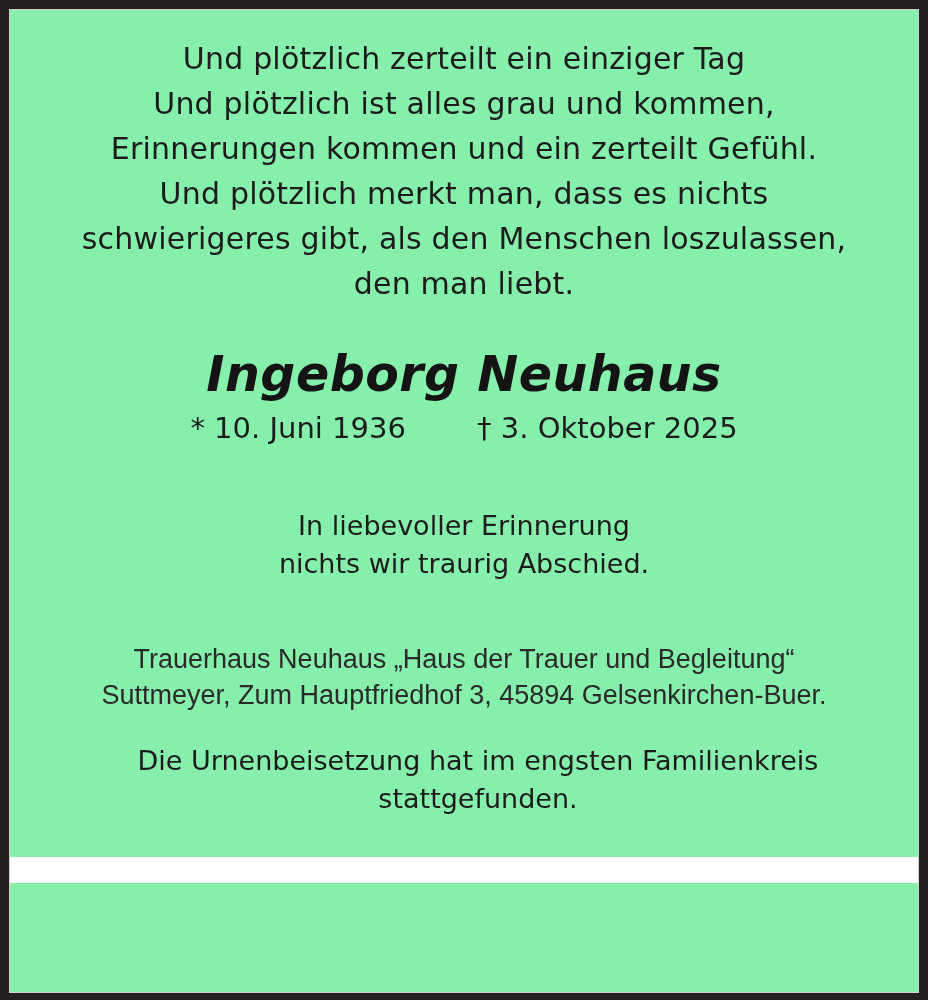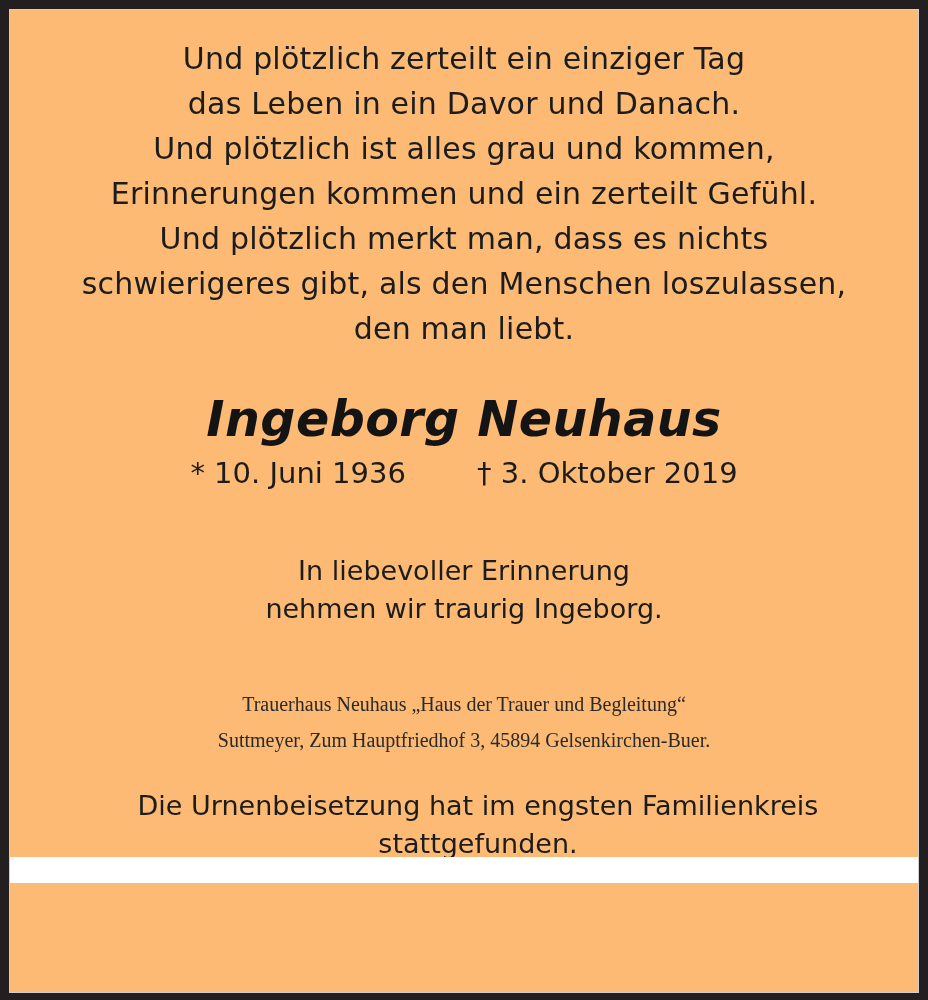--- a/index.html
+++ b/index.html
@@ -11,21 +11,21 @@
 
   body {
     font-family: "DejaVu Serif", serif;
   }
 
   .notice {
     position: relative;
     width: 928px;
     height: 1000px;
     box-sizing: border-box;
-    background: #fdba74;
+    background: #86efac;
     overflow: hidden;
   }
 
   
   .frame-bar {
     position: absolute;
     background: #231f20;
   }
   .frame-top    { left: 0;  top: 0;    width: 928px; height: 9px;  }
   .frame-bottom { left: 0;  bottom: 0; width: 928px; height: 7px;  }
@@ -111,22 +111,22 @@
     font-weight: 700;
     line-height: 41px;
     color: #141414;
   }
   .survivors-line { display: block; }
 
   
   .address {
     margin: 0;
     padding-top: 52px;
-    font-family: Liberation Serif, serif;
-    font-size: 20px;
+    font-family: Liberation Sans, sans-serif;
+    font-size: 27px;
     line-height: 36px;
     color: #2a2a2a;
   }
   .address-line { display: block; white-space: nowrap; }
 
   
   .clip-band {
     position: absolute;
     left: 10px;
     right: 10px;
@@ -155,38 +155,37 @@
   <div class="frame-bar frame-top"></div>
   <div class="frame-bar frame-bottom"></div>
   <div class="frame-bar frame-left"></div>
   <div class="frame-bar frame-right"></div>
   <div class="frame-inner-line"></div>
 
   <div class="content">
 
     <div class="poem">
       <span class="poem-line">Und plötzlich zerteilt ein einziger Tag</span>
-      <span class="poem-line">das Leben in ein Davor und Danach.</span>
       <span class="poem-line">Und plötzlich ist alles grau und kommen,</span>
       <span class="poem-line">Erinnerungen kommen und ein zerteilt Gefühl.</span>
       <span class="poem-line">Und plötzlich merkt man, dass es nichts</span>
       <span class="poem-line">schwierigeres gibt, als den Menschen loszulassen,</span>
       <span class="poem-line">den man liebt.</span>
     </div>
 
     <h1 class="deceased-name">Ingeborg Neuhaus</h1>
 
     <div class="dates">
       <span class="date-birth">* 10. Juni 1936</span>
-      <span class="date-death">† 3. Oktober 2019</span>
+      <span class="date-death">† 3. Oktober 2025</span>
     </div>
 
     <div class="farewell">
       <span class="farewell-line">In liebevoller Erinnerung</span>
-      <span class="farewell-line">nehmen wir traurig Ingeborg.</span>
+      <span class="farewell-line">nichts wir traurig Abschied.</span>
     </div>
 
 
     <div class="address">
       <span class="address-line">Trauerhaus Neuhaus „Haus der Trauer und Begleitung“</span>
       <span class="address-line">Suttmeyer, Zum Hauptfriedhof 3, 45894 Gelsenkirchen-Buer.</span>
     </div>
 
     <div class="closing">
       <span class="closing-line">Die Urnenbeisetzung hat im engsten Familienkreis</span>

